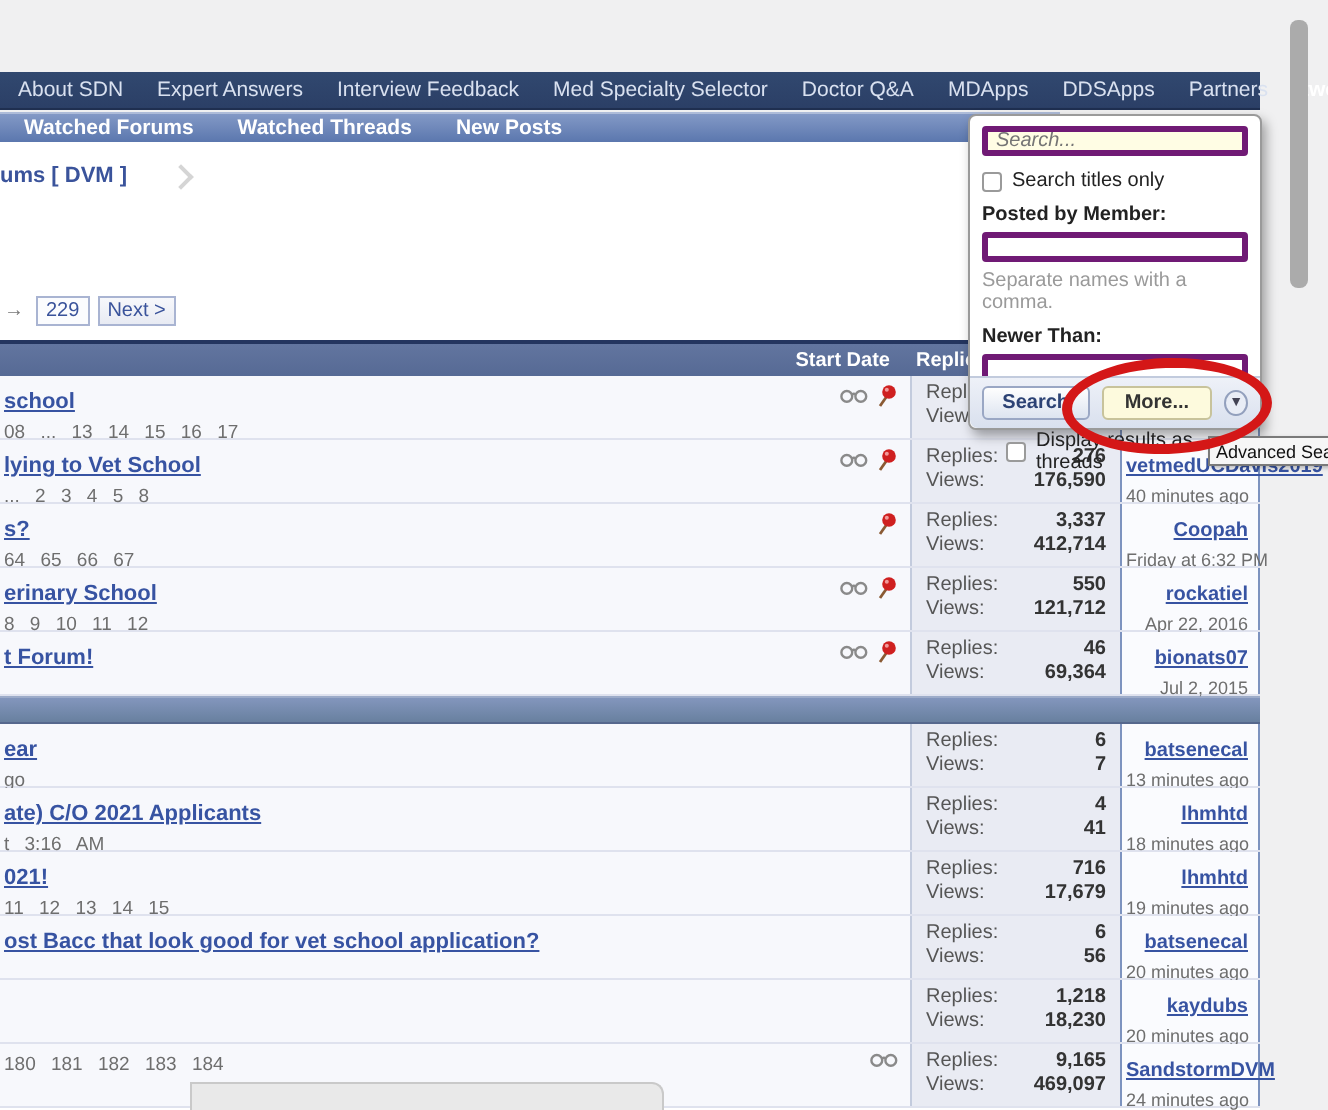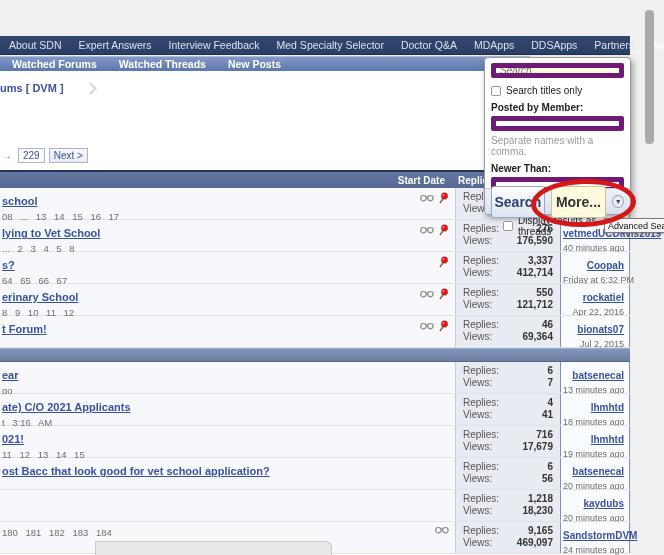--- a/index.html
+++ b/index.html
@@ -61,35 +61,35 @@
   .cell-user .time { color:#6e6e6e; font-size:9px; margin-top:2px; white-space:nowrap; }
 
   .group-divider { width:630px; height:14px; background:linear-gradient(#8396bd,#68809f);
                    border-top:1px solid #9dacc9; border-bottom:1px solid #56688d; }
 
   
   .spanel { position:absolute; left:484px; top:57px; width:147px; height:158px; background:#ffffff;
             border:1px solid #9a9a9a; border-radius:4px; box-shadow:2px 3px 6px rgba(0,0,0,.35);
             font-size:10px; color:#222; z-index:20; }
   .spanel .inner { padding:5px 6px 0 6px; }
-  .s-input { width:100%; height:15px; border:5px solid #701a75; border-radius:2px;
+  .s-input { width:100%; height:15px; border:3px solid #701a75; border-radius:2px;
              background:#fffde4; font-style:italic; color:#999; font-size:10px; padding:0 4px;
              font-family:"Liberation Sans", sans-serif; }
   .s-input.white { background:#ffffff; font-style:normal; color:#333; }
   .chkrow { display:flex; align-items:center; gap:5px; margin-top:7px; }
   .chkrow.indent { margin-left:12px; margin-top:5px; }
   .cbox { width:10px; height:10px; border:1px solid #9a9a9a; border-radius:2px; background:#fff;
           position:relative; flex:0 0 auto; }
   .cbox.on:after { content:"✓"; position:absolute; left:0px; top:-3px; color:#3a62c8; font-size:11px; font-weight:bold; }
   .flabel { font-weight:bold; margin-top:6px; }
   .hint { color:#9a9a9a; margin-top:4px; }
   .sfoot { position:absolute; left:0; bottom:0; width:100%; height:26px;
            background:linear-gradient(#eef1f8,#d9e0ee); border-top:1px solid #c2cbdd;
            border-radius:0 0 4px 4px; display:flex; align-items:center; gap:6px; padding:0 6px; }
-  .btn { height:32px; border-radius:3px; font-size:14px; font-weight:bold; color:#2c4274;
+  .btn { height:17px; border-radius:3px; font-size:10px; font-weight:bold; color:#2c4274;
          display:flex; align-items:center; justify-content:center; cursor:pointer; }
   .btn.search { width:60px; background:linear-gradient(#fefefe,#dde4f0); border:1px solid #9aa7c4; }
   .btn.more { width:62px; background:#fdfadd; border:1px solid #c8c39b; color:#333; }
   .btn.split { width:13px; height:13px; border-radius:50%; background:#e9edf6; border:1px solid #93a0bd;
                font-size:7px; color:#445; padding:0; }
 
   
   .red-ellipse { position:absolute; left:531px; top:179px; width:105px; height:48px;
                  border:5px solid #d41717; border-radius:50%; transform:rotate(-2deg);
                  z-index:30; pointer-events:none; }

